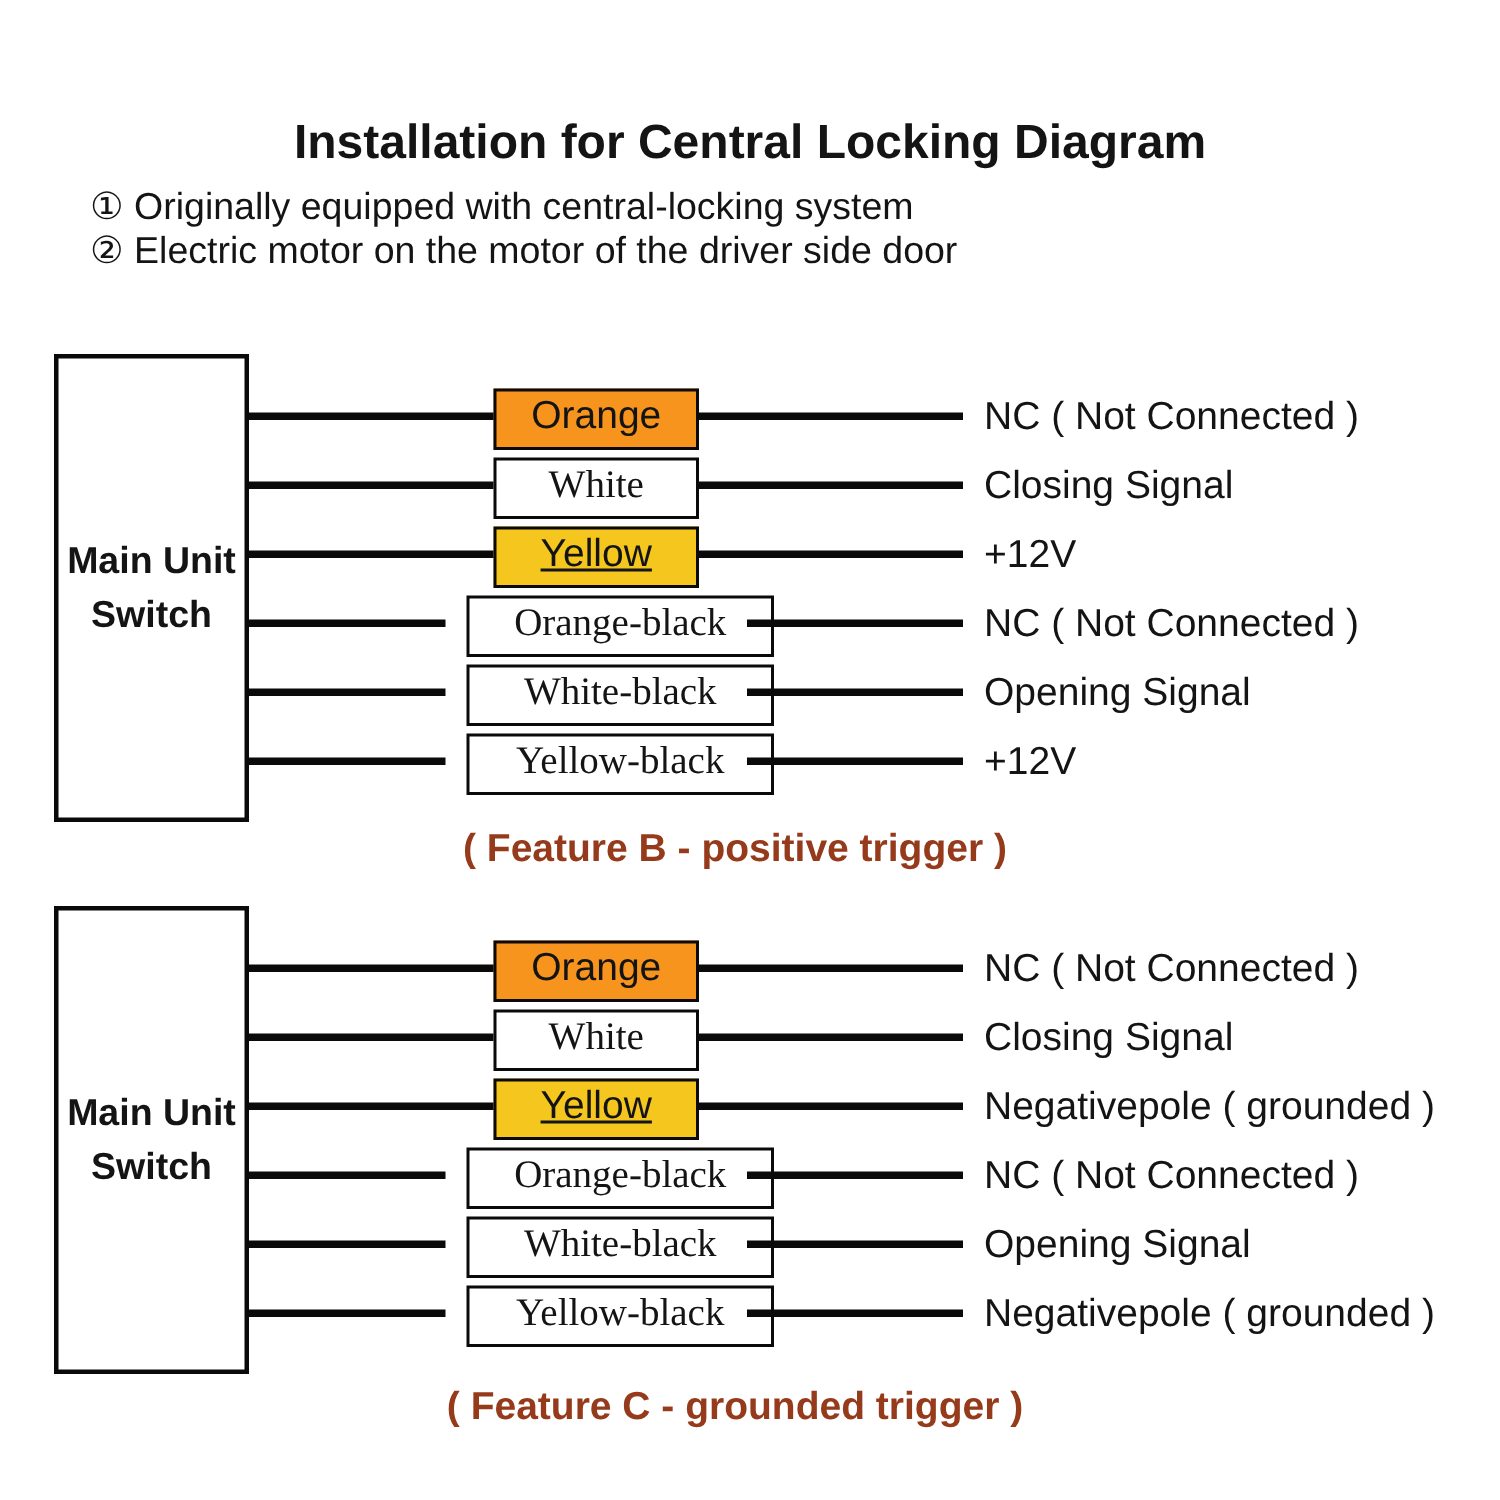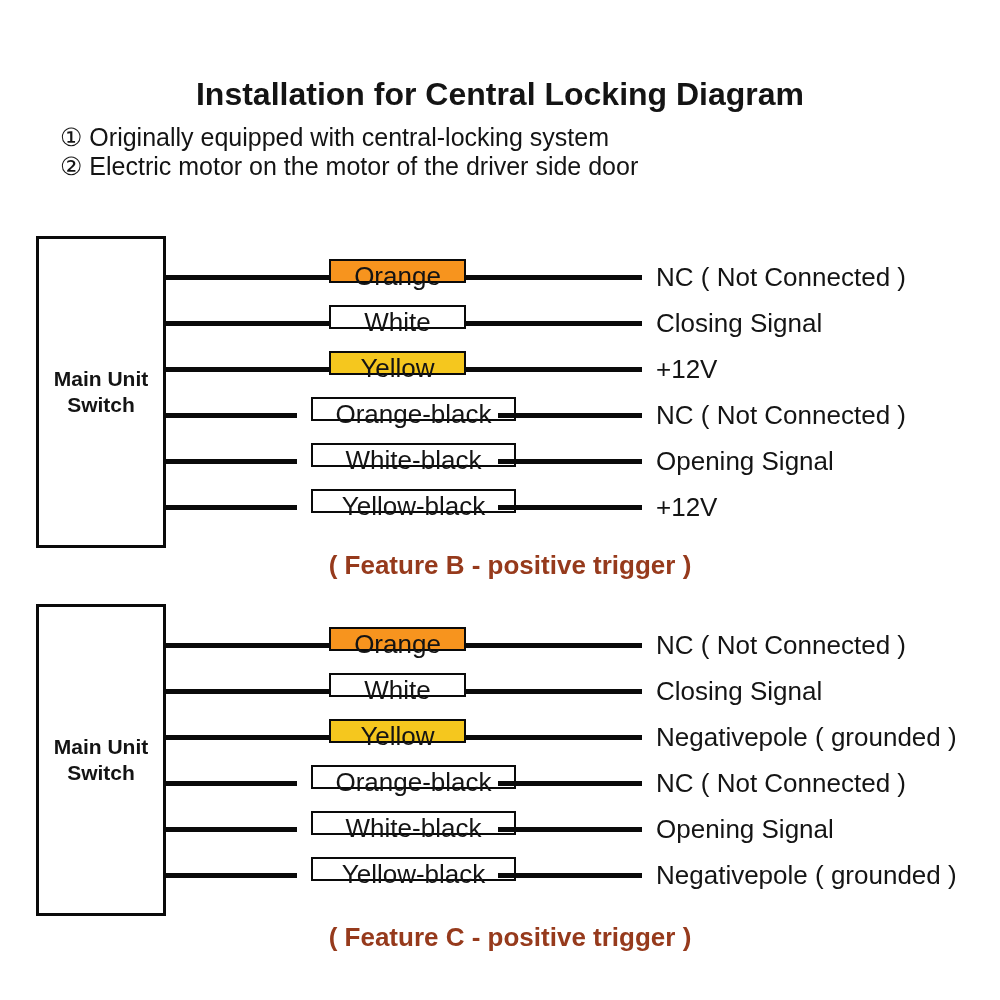--- a/index.html
+++ b/index.html
@@ -45,22 +45,22 @@
     width: 130px;
     height: 312px;
     border: 3px solid var(--wire-black);
     background: #fff;
     display: flex;
     align-items: center;
     justify-content: center;
   }
   .main-box .source-label {
     font-weight: bold;
-    font-size: 21px;
-    line-height: 26px;
+    font-size: 25px;
+    line-height: 36px;
     text-align: center;
     white-space: pre-line;
   }
   .diagram-b .main-box { top: 236px; }
   .diagram-c .main-box { top: 604px; }
   .row {
     position: absolute;
     left: 0;
     width: 1000px;
     height: 46px;
@@ -73,50 +73,49 @@
   }
   .row-small .seg1 { left: 166px; width: 165px; }
   .row-small .wire-label { left: 329px; width: 137px; }
   .row-small .seg2 { left: 464px; width: 178px; }
   .row-large .seg1 { left: 166px; width: 131px; }
   .row-large .wire-label { left: 311px; width: 205px; }
   .row-large .seg2 { left: 498px; width: 144px; }
   .wire-label {
     position: absolute;
     top: 5px;
-    height: 24px;
+    height: 41px;
     border: 2px solid var(--wire-black);
     background: #fff;
     text-align: center;
     font-size: 26px;
     line-height: 31px;
     white-space: nowrap;
   }
   .wire-label[data-fill="orange"] { background: var(--orange); }
-  .wire-label[data-fill="yellow"] { background: var(--yellow); }
-  .wire-label[data-fill="white"]  { background: var(--white-fill); }
+  .wire-label[data-fill="yellow"] { background: var(--yellow); text-decoration: underline; }
+  .wire-label[data-fill="white"]  { background: var(--white-fill); font-family: Liberation Serif, serif; }
   .desc {
     position: absolute;
     left: 656px;
     top: 0;
     height: 46px;
     line-height: 46px;
     font-size: 26px;
     white-space: nowrap;
     text-align: center;
   }
   .caption {
     position: absolute;
     left: 0;
     width: 980px;
     text-align: center;
     font-size: 26px;
     font-weight: bold;
     color: var(--caption-red);
-    margin-left: 20px;
   }
   .caption-b { top: 550px; }
   .caption-c { top: 922px; }
 </style>
 </head>
 <body>
 
 <div class="page">
 
   <div class="title">Installation for Central Locking Diagram</div>
@@ -220,16 +219,16 @@
       <div class="desc">Opening Signal</div>
     </div>
 
     <div class="row row-large" style="top:852px">
       <div class="seg seg1"></div>
       <div class="wire-label" data-fill="white">Yellow-black</div>
       <div class="seg seg2"></div>
       <div class="desc">Negativepole ( grounded )</div>
     </div>
 
-    <div class="caption caption-c">( Feature C - positive trigger )</div>
+    <div class="caption caption-c">( Feature C - grounded trigger )</div>
   </div>
 
 </div>
 
 </body></html>

